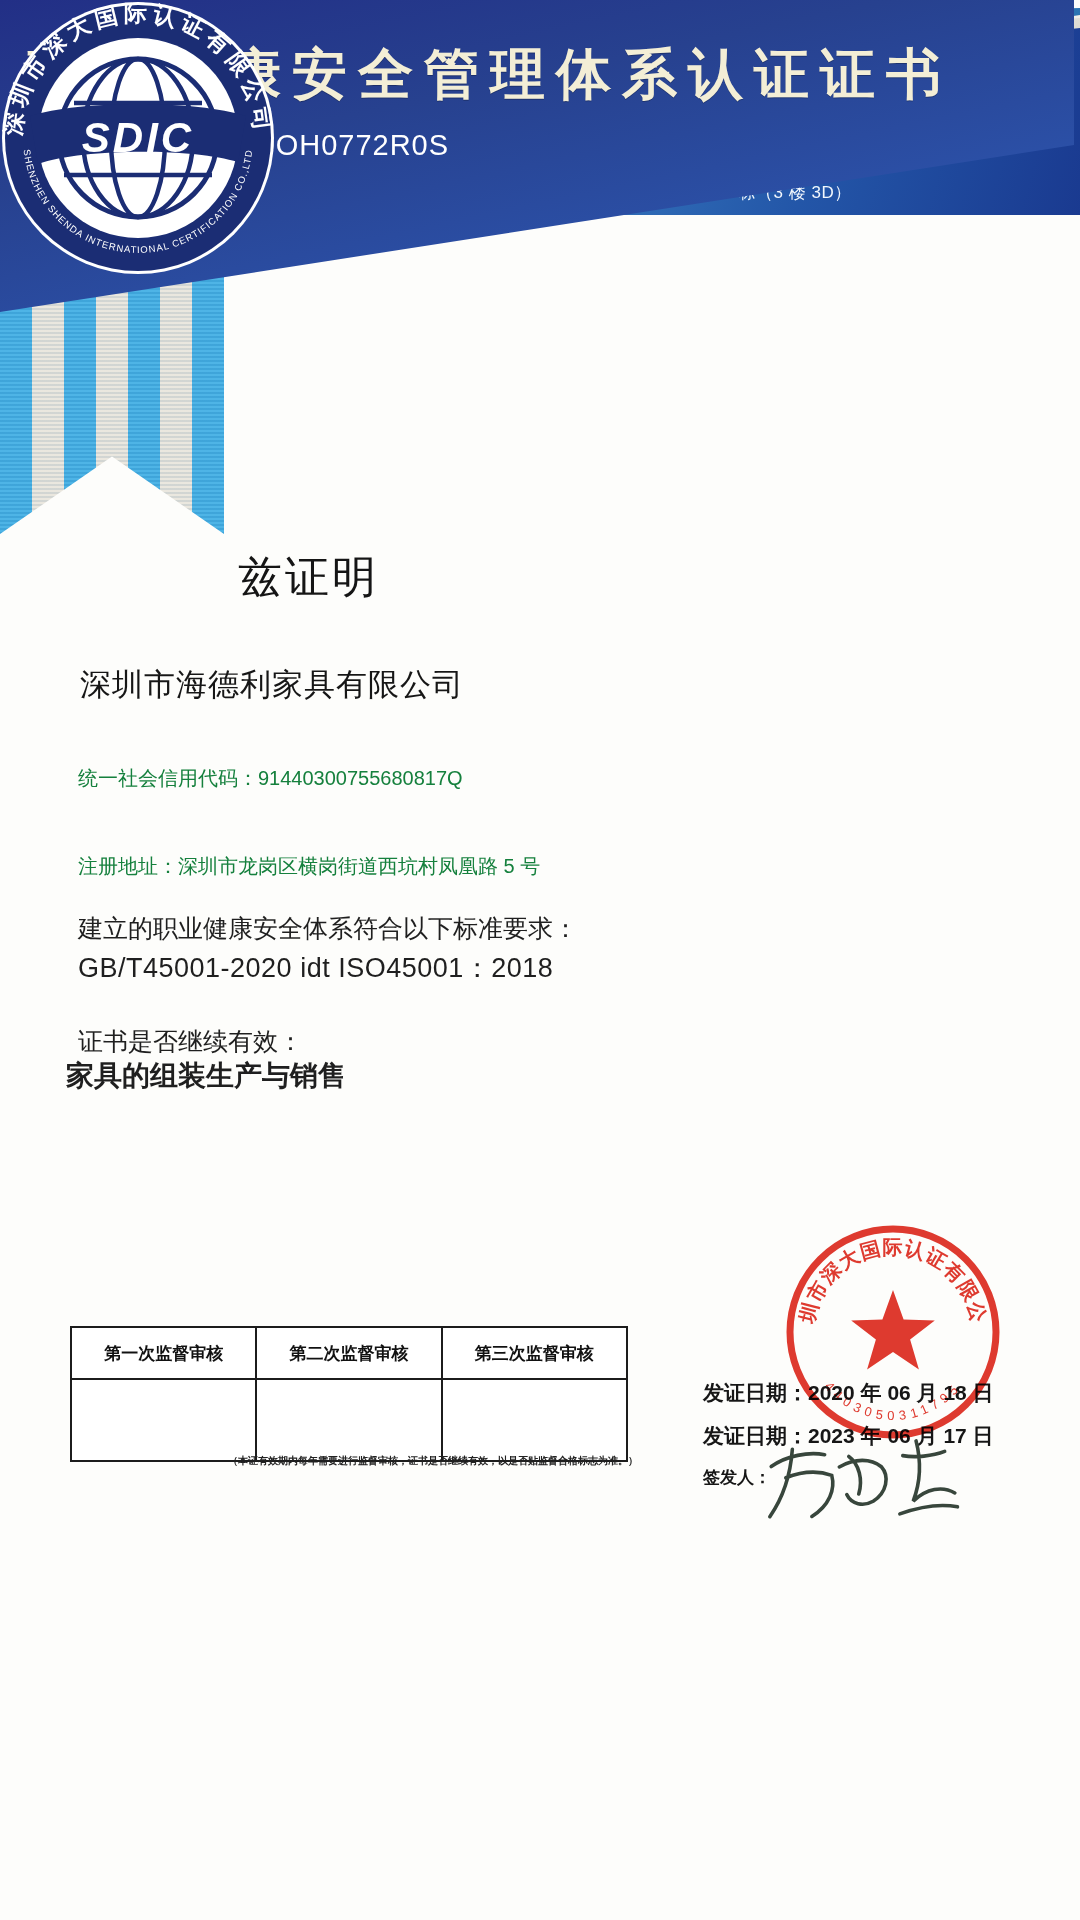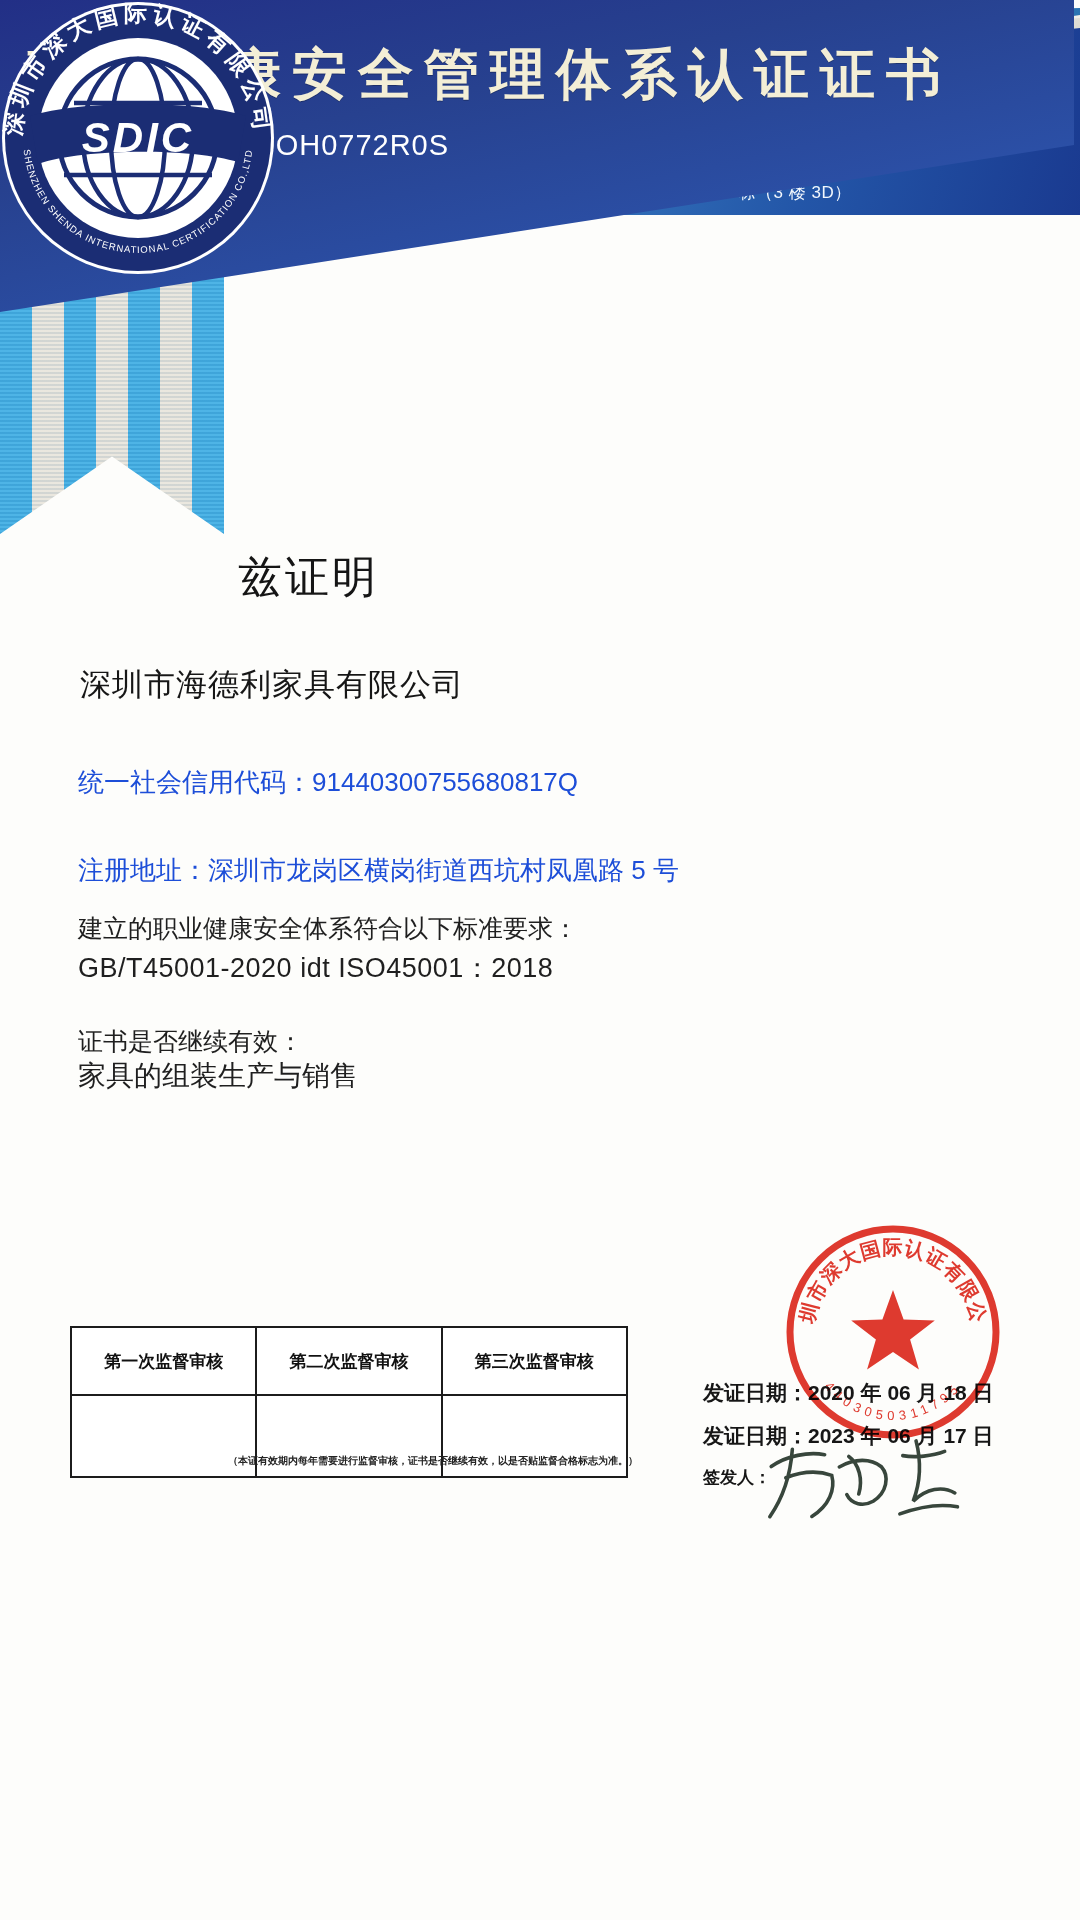--- a/index.html
+++ b/index.html
@@ -45,32 +45,32 @@
     position:absolute; left:40px; top:126px;
     font-size:29px; letter-spacing:1px; color:#ffffff; white-space:nowrap;
   }
 
   
   .logo{ left:736; top:454; width:276px; height:276px; z-index:5; }
 
   
   .certify{ left:238px; top:548px; font-size:44px; font-weight:500; letter-spacing:3px; color:#151515; z-index:6;}
   .company{ left:80px;  top:664px; font-size:31px; color:#161616; letter-spacing:1px; z-index:6;}
-  .line-26{ font-size:26px; color:#1d4ed8; z-index:6; white-space:nowrap;}
+  .line-26{ font-size:20px; color:#15803d; z-index:6; white-space:nowrap;}
   .credit{ left:78px; top:765px; }
   .addr{ left:78px; top:853px; }
   .std-intro{ left:78px; top:912px; font-size:25px; z-index:6;}
   .std{ left:78px; top:950px; font-size:27px; z-index:6; letter-spacing:.5px;text-align:right;}
   .scope-intro{ left:78px; top:1025px; font-size:25px; z-index:6;}
-  .scope{ left:78px; top:1057px; font-size:28px; font-weight:normal; z-index:6;text-align:center;}
+  .scope{ left:66px; top:1057px; font-size:28px; font-weight:bold; z-index:6;text-align:center;}
 
   
   .audit{ left:70px; top:1326px; width:558px; height:118px; z-index:6;
     border-collapse:collapse; table-layout:fixed; background:#fff;}
-  .audit th{ border:2px solid #1c1c1c; height:34px; font-size:17px; font-weight:600; color:#111; padding:16px;}
+  .audit th{ border:2px solid #1c1c1c; height:34px; font-size:17px; font-weight:600; color:#111; padding:8px;}
   .audit td{ border:2px solid #1c1c1c; height:80px; padding:0;}
   .note{ left:60px; top:1454px; width:578px; text-align:right;
     font-size:10px; font-weight:700; color:#222; z-index:6;}
 
   
   .issue-line{ position:absolute; font-size:21px; font-weight:600; color:#161616; white-space:nowrap; z-index:6;}
   .issue-date{ left:703px; top:1379px; }
   .issue-valid{ left:703px; top:1422px; }
   .signer{ left:703px; top:1466px; font-size:17px; font-weight:600; color:#161616; z-index:6;}
   .signature{ left:758px; top:1432px; width:200px; height:95px; z-index:6; transform:rotate(-3deg);}

